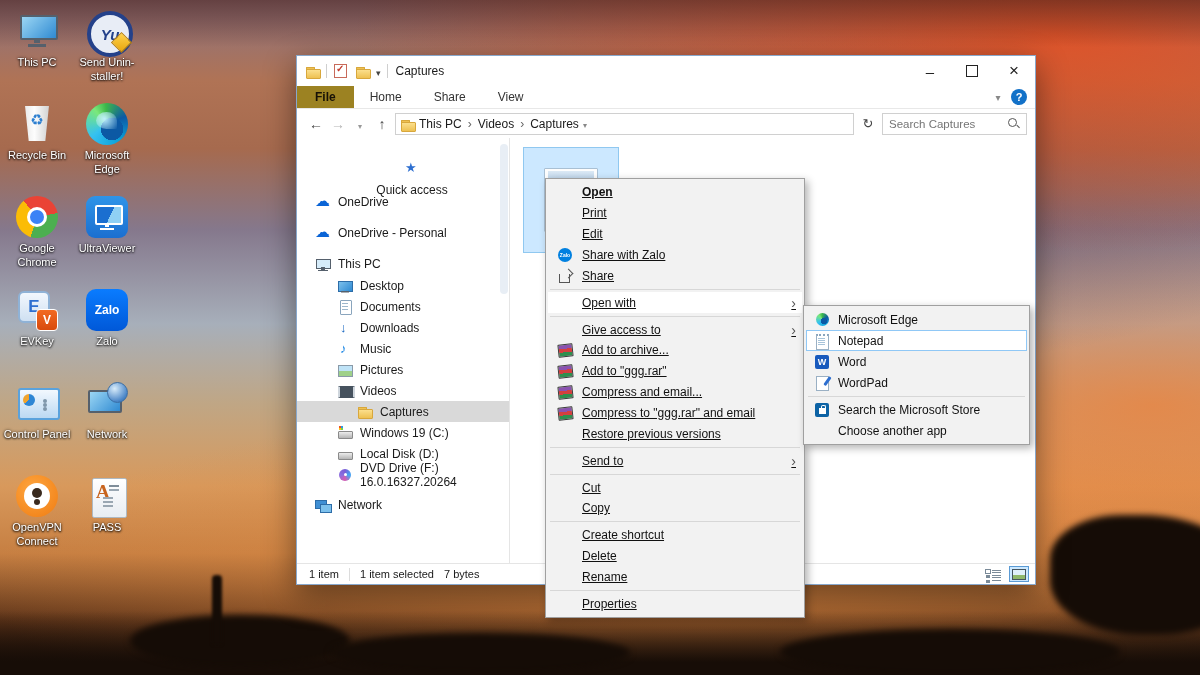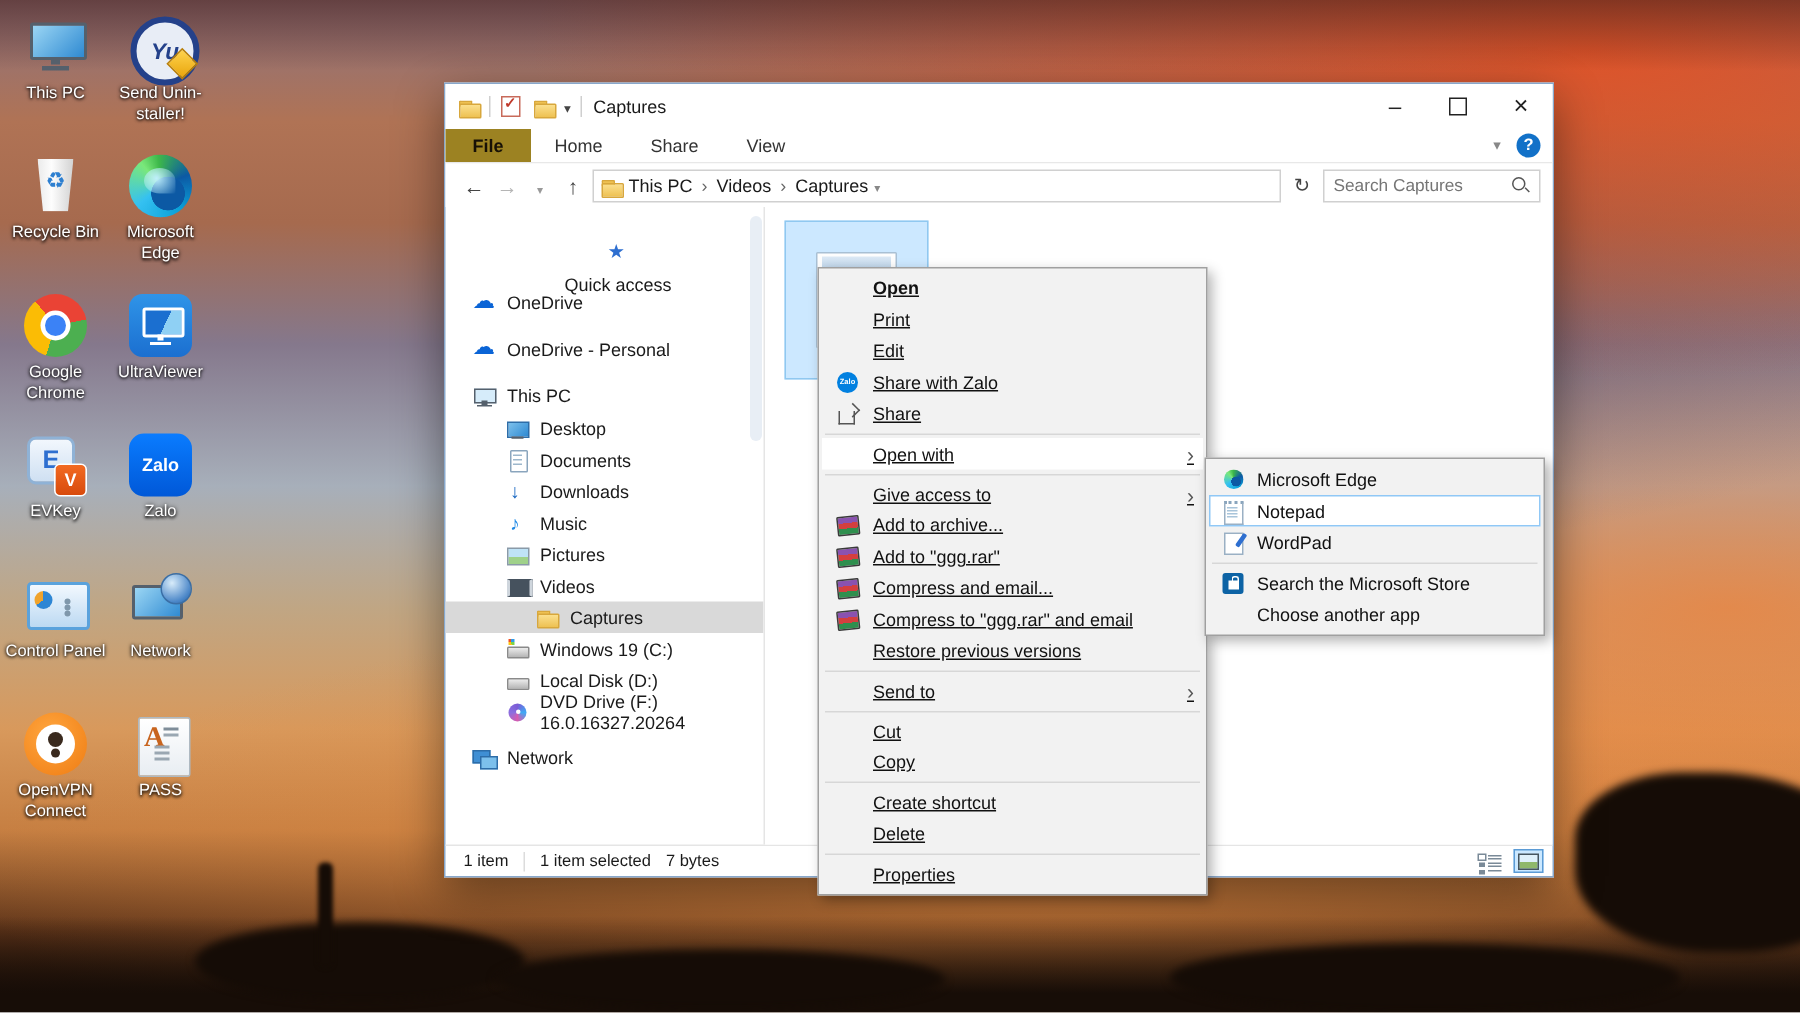--- a/index.html
+++ b/index.html
@@ -508,20 +508,24 @@
       </div>
     <div class="cm-sep"></div>
     <div class="cm-item">
         <span class="cm-gut"></span>
         <span class="cm-label">Create shortcut</span>
       </div>
     <div class="cm-item">
         <span class="cm-gut"></span>
         <span class="cm-label">Delete</span>
       </div>
+    <div class="cm-item">
+        <span class="cm-gut"></span>
+        <span class="cm-label">Rename</span>
+      </div>
     <div class="cm-sep"></div>
     <div class="cm-item">
         <span class="cm-gut"></span>
         <span class="cm-label">Properties</span>
       </div>
   </div>
 
   <div class="submenu">
     <div class="sm-item">
         <span class="sm-gut">
@@ -530,20 +534,26 @@
         <span class="cm-label">Microsoft Edge</span>
       </div>
     <div class="sm-item hl">
         <span class="sm-gut">
           <span class="mi i-note"></span>
         </span>
         <span class="cm-label">Notepad</span>
       </div>
     <div class="sm-item">
         <span class="sm-gut">
+          <span class="mi i-word"></span>
+        </span>
+        <span class="cm-label">Word</span>
+      </div>
+    <div class="sm-item">
+        <span class="sm-gut">
           <span class="mi i-wpad"></span>
         </span>
         <span class="cm-label">WordPad</span>
       </div>
     <div class="cm-sep"></div>
     <div class="sm-item">
         <span class="sm-gut">
           <span class="mi i-store"></span>
         </span>
         <span class="cm-label">Search the Microsoft Store</span>

